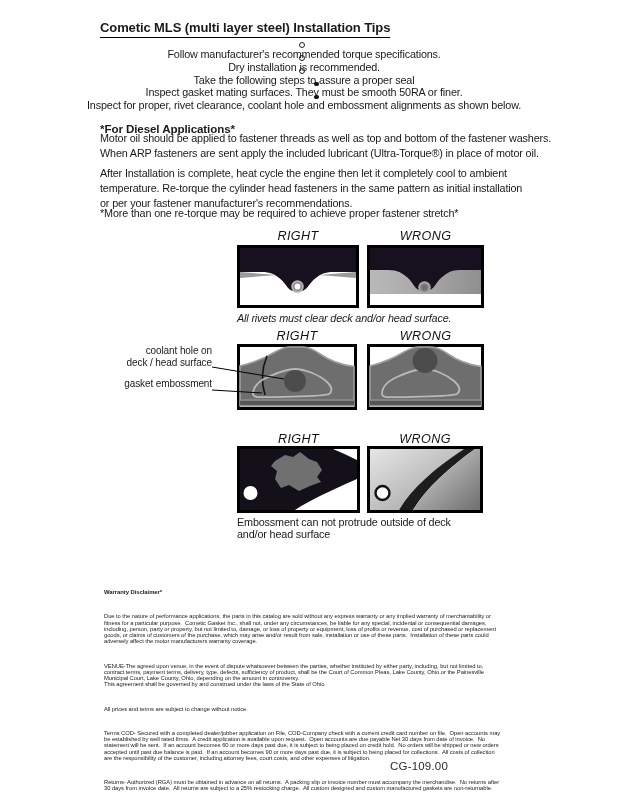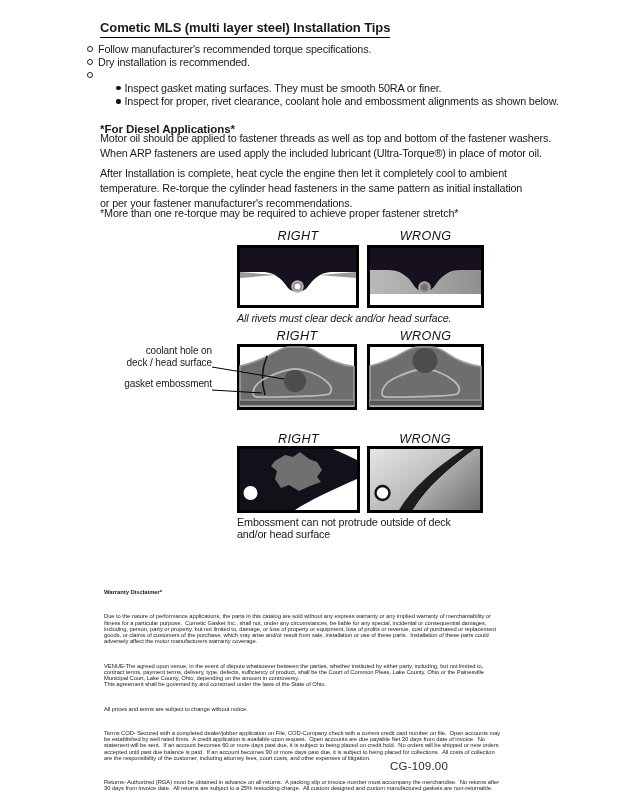--- a/index.html
+++ b/index.html
@@ -2,21 +2,21 @@
 <html><head>
 <meta charset="utf-8">
 <style>
   html,body{margin:0;padding:0;background:#fff;}
   .page{position:relative;width:618px;height:800px;background:#ffffff;overflow:hidden;
         font-family:"Liberation Sans", sans-serif;color:#1a1a1a;}
   .abs{position:absolute;}
   .title{left:100px;top:20px;font-weight:bold;font-size:13px;letter-spacing:-0.1px;
          border-bottom:1.6px solid #000;padding-bottom:2px;}
   .bullets{left:87px;top:42px;font-size:10.8px;letter-spacing:-0.15px;}
-  .b-line{display:flex;align-items:center;height:13.2px;}
+  .b-line{display:flex;align-items:center;height:13.2px;flex-direction:column;}
   .b-dot{width:4px;height:4px;border:1.1px solid #222;border-radius:50%;margin-right:5px;flex:none;}
   .b-sub-dot{width:4.5px;height:4.5px;background:#111;border-radius:50%;margin:0 4px 0 29px;flex:none;}
   .diesel-h{left:100px;top:122px;font-size:11.6px;font-weight:bold;letter-spacing:-0.1px;}
   .para{left:100px;font-size:10.8px;line-height:14.8px;white-space:pre-line;letter-spacing:-0.15px;}
   .dg-label{font-size:12.6px;letter-spacing:0.4px;text-align:center;color:#111;font-style:italic;}
   .caption{font-size:10.8px;letter-spacing:-0.15px;white-space:pre-line;line-height:12px;}
   .label-left{left:104px;width:108px;font-size:10px;line-height:11.8px;text-align:right;
               white-space:pre-line;letter-spacing:-0.1px;}
   .panel{display:block;}
   .legal{left:104px;top:576px;font-size:5.8px;line-height:6.25px;white-space:pre;
@@ -37,34 +37,35 @@
     <div class="b-line">
       <span class="b-dot"></span>
       <span>Follow manufacturer's recommended torque specifications.</span>
     </div>
     <div class="b-line">
       <span class="b-dot"></span>
       <span>Dry installation is recommended.</span>
     </div>
     <div class="b-line">
       <span class="b-dot"></span>
+      <span>Take the following steps to assure a proper seal</span>
     </div>
     <div class="b-line">
       <span class="b-sub-dot"></span>
       <span>Inspect gasket mating surfaces.  They must be smooth 50RA or finer.</span>
     </div>
     <div class="b-line">
       <span class="b-sub-dot"></span>
       <span>Inspect for proper, rivet clearance, coolant hole and embossment alignments as shown below.</span>
     </div>
   </div>
 
   <div class="abs diesel-h">*For Diesel Applications*</div>
   <div class="abs para" style="top:131px;">Motor oil should be applied to fastener threads as well as top and bottom of the fastener washers.
-When ARP fasteners are used apply the included lubricant (Ultra-Torque®) in place of motor oil.</div>
+When ARP fasteners are sent apply the included lubricant (Ultra-Torque®) in place of motor oil.</div>
   <div class="abs para" style="top:166px;">After Installation is complete, heat cycle the engine then let it completely cool to ambient
 temperature. Re-torque the cylinder head fasteners in the same pattern as initial installation
 or per your fastener manufacturer's recommendations.</div>
   <div class="abs para" style="top:206px;">*More than one re-torque may be required to achieve proper fastener stretch*</div>
 
   <div class="abs dg-label" style="left:237px;top:229px;width:122px;">RIGHT</div>
   <div class="abs dg-label" style="left:367px;top:229px;width:117px;">WRONG</div>
 
   <svg class="abs panel" style="left:237px;top:245px;" width="122" height="63" viewBox="0 0 122 63">
     <rect x="1.5" y="1.5" width="119" height="60" fill="#ffffff" stroke="#000" stroke-width="3"></rect>

